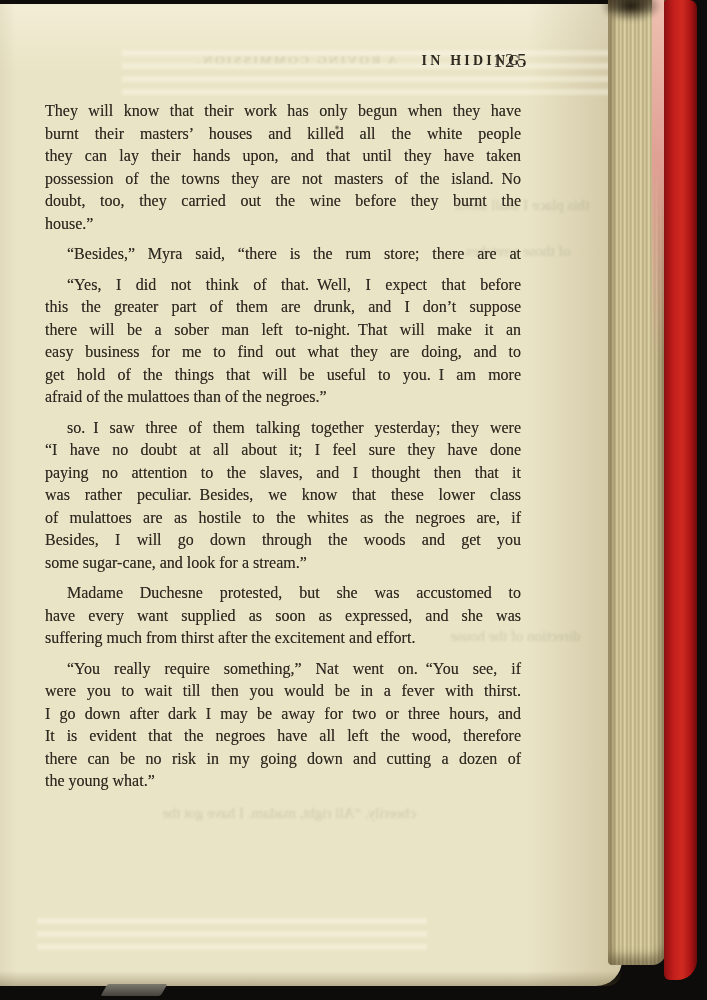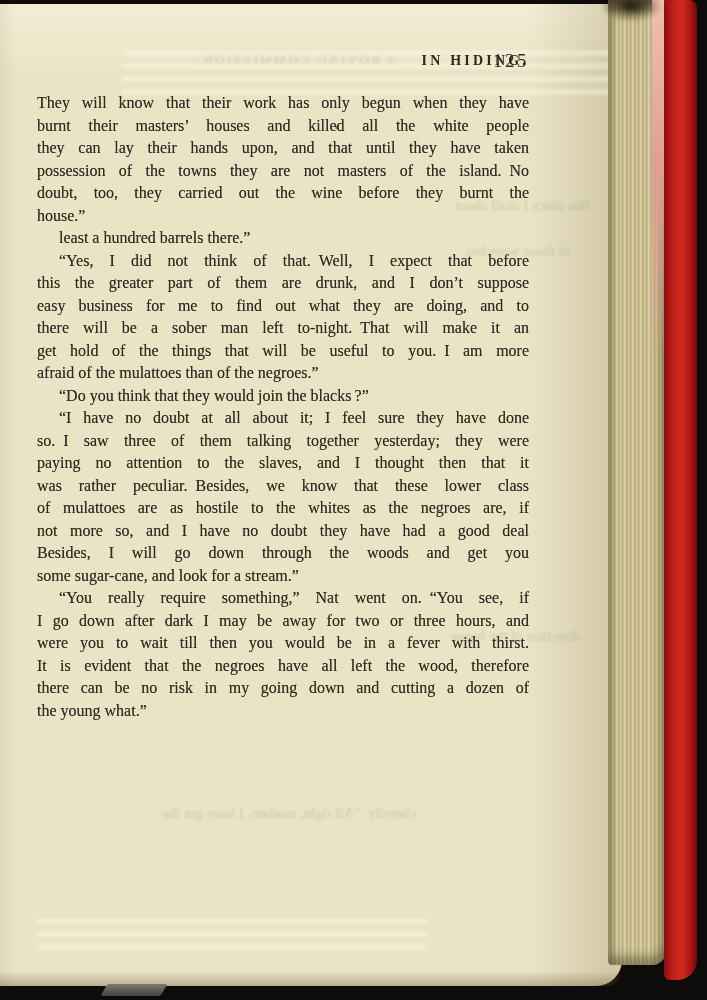--- a/index.html
+++ b/index.html
@@ -46,21 +46,21 @@
   .running-title {
     position:absolute; left:0; right:0; text-align:right; text-indent:26px;
     font-weight:600; font-size:14px; letter-spacing:3.2px;
   }
   .page-number { position:absolute; right:0; top:-3px; font-size:19px; letter-spacing:2.5px; }
   .pbody {
     position:absolute; left:45px; top:88px; width:492px;
     font-size:16px; color:var(--ink-color,#2e2a22);
     text-shadow:0 0 .4px rgba(40,34,24,.55);
   }
-  .para { margin:0;font-family:Liberation Serif, serif; }
+  .para { margin:8px;font-family:Liberation Serif, serif; }
   .line { height:22.5px; line-height:22.5px; text-align:justify; text-align-last:justify; }
   .line.last { text-align:center; text-align-last:left; }
   .para.indent .line:first-child { padding-left:22px; }
   
   .stack {
     position:absolute; left:608px; top:0; width:58px; height:965px; z-index:3;
     background:
       linear-gradient(180deg, rgba(40,28,12,.55), rgba(40,28,12,0) 14px),
       linear-gradient(90deg, rgba(70,52,22,.30), rgba(70,52,22,0) 10px),
       linear-gradient(90deg, rgba(0,0,0,0) 75%, rgba(60,45,18,.30)),
@@ -110,47 +110,48 @@
     <div class="pbody" id="page-body">
         <div class="para">
           <div class="line">They will know that their work has only begun when they have</div>
           <div class="line">burnt their masters’ houses and killed all the white people</div>
           <div class="line">they can lay their hands upon, and that until they have taken</div>
           <div class="line">possession of the towns they are not masters of the island. No</div>
           <div class="line">doubt, too, they carried out the wine before they burnt the</div>
           <div class="line last">house.”</div>
         </div>
         <div class="para indent">
-          <div class="line last">least a hundred barrels there.”</div>
+          <div class="line">“Besides,” Myra said, “there is the rum store; there are at</div>
         </div>
         <div class="para indent">
           <div class="line">“Yes, I did not think of that. Well, I expect that before</div>
           <div class="line">this the greater part of them are drunk, and I don’t suppose</div>
+          <div class="line">there will be a sober man left to-night. That will make it an</div>
           <div class="line">easy business for me to find out what they are doing, and to</div>
-          <div class="line">there will be a sober man left to-night. That will make it an</div>
           <div class="line">get hold of the things that will be useful to you. I am more</div>
           <div class="line last">afraid of the mulattoes than of the negroes.”</div>
         </div>
         <div class="para indent">
-          <div class="line last">“Do you think that they would join the blacks ?”</div>
-        </div>
-        <div class="para indent">
+          <div class="line">so. I saw three of them talking together yesterday; they were</div>
           <div class="line">“I have no doubt at all about it; I feel sure they have done</div>
-          <div class="line">so. I saw three of them talking together yesterday; they were</div>
           <div class="line">paying no attention to the slaves, and I thought then that it</div>
           <div class="line">was rather peculiar. Besides, we know that these lower class</div>
           <div class="line">of mulattoes are as hostile to the whites as the negroes are, if</div>
-          <div class="line">not more so, and I have no doubt they have had a good deal</div>
           <div class="line">Besides, I will go down through the woods and get you</div>
           <div class="line last">some sugar-cane, and look for a stream.”</div>
         </div>
         <div class="para indent">
+          <div class="line">Madame Duchesne protested, but she was accustomed to</div>
+          <div class="line">have every want supplied as soon as expressed, and she was</div>
+          <div class="line last">suffering much from thirst after the excitement and effort.</div>
+        </div>
+        <div class="para indent">
           <div class="line">“You really require something,” Nat went on. “You see, if</div>
+          <div class="line">were you to wait till then you would be in a fever with thirst.</div>
           <div class="line">I go down after dark I may be away for two or three hours, and</div>
-          <div class="line">were you to wait till then you would be in a fever with thirst.</div>
           <div class="line">It is evident that the negroes have all left the wood, therefore</div>
           <div class="line">there can be no risk in my going down and cutting a dozen of</div>
           <div class="line last">the young what.”</div>
         </div>
       </div>
   </div>
   <div class="stack"></div>
   <div class="endpaper"></div>
   <div class="cover"></div>
   <div class="corner-shadow"></div>

